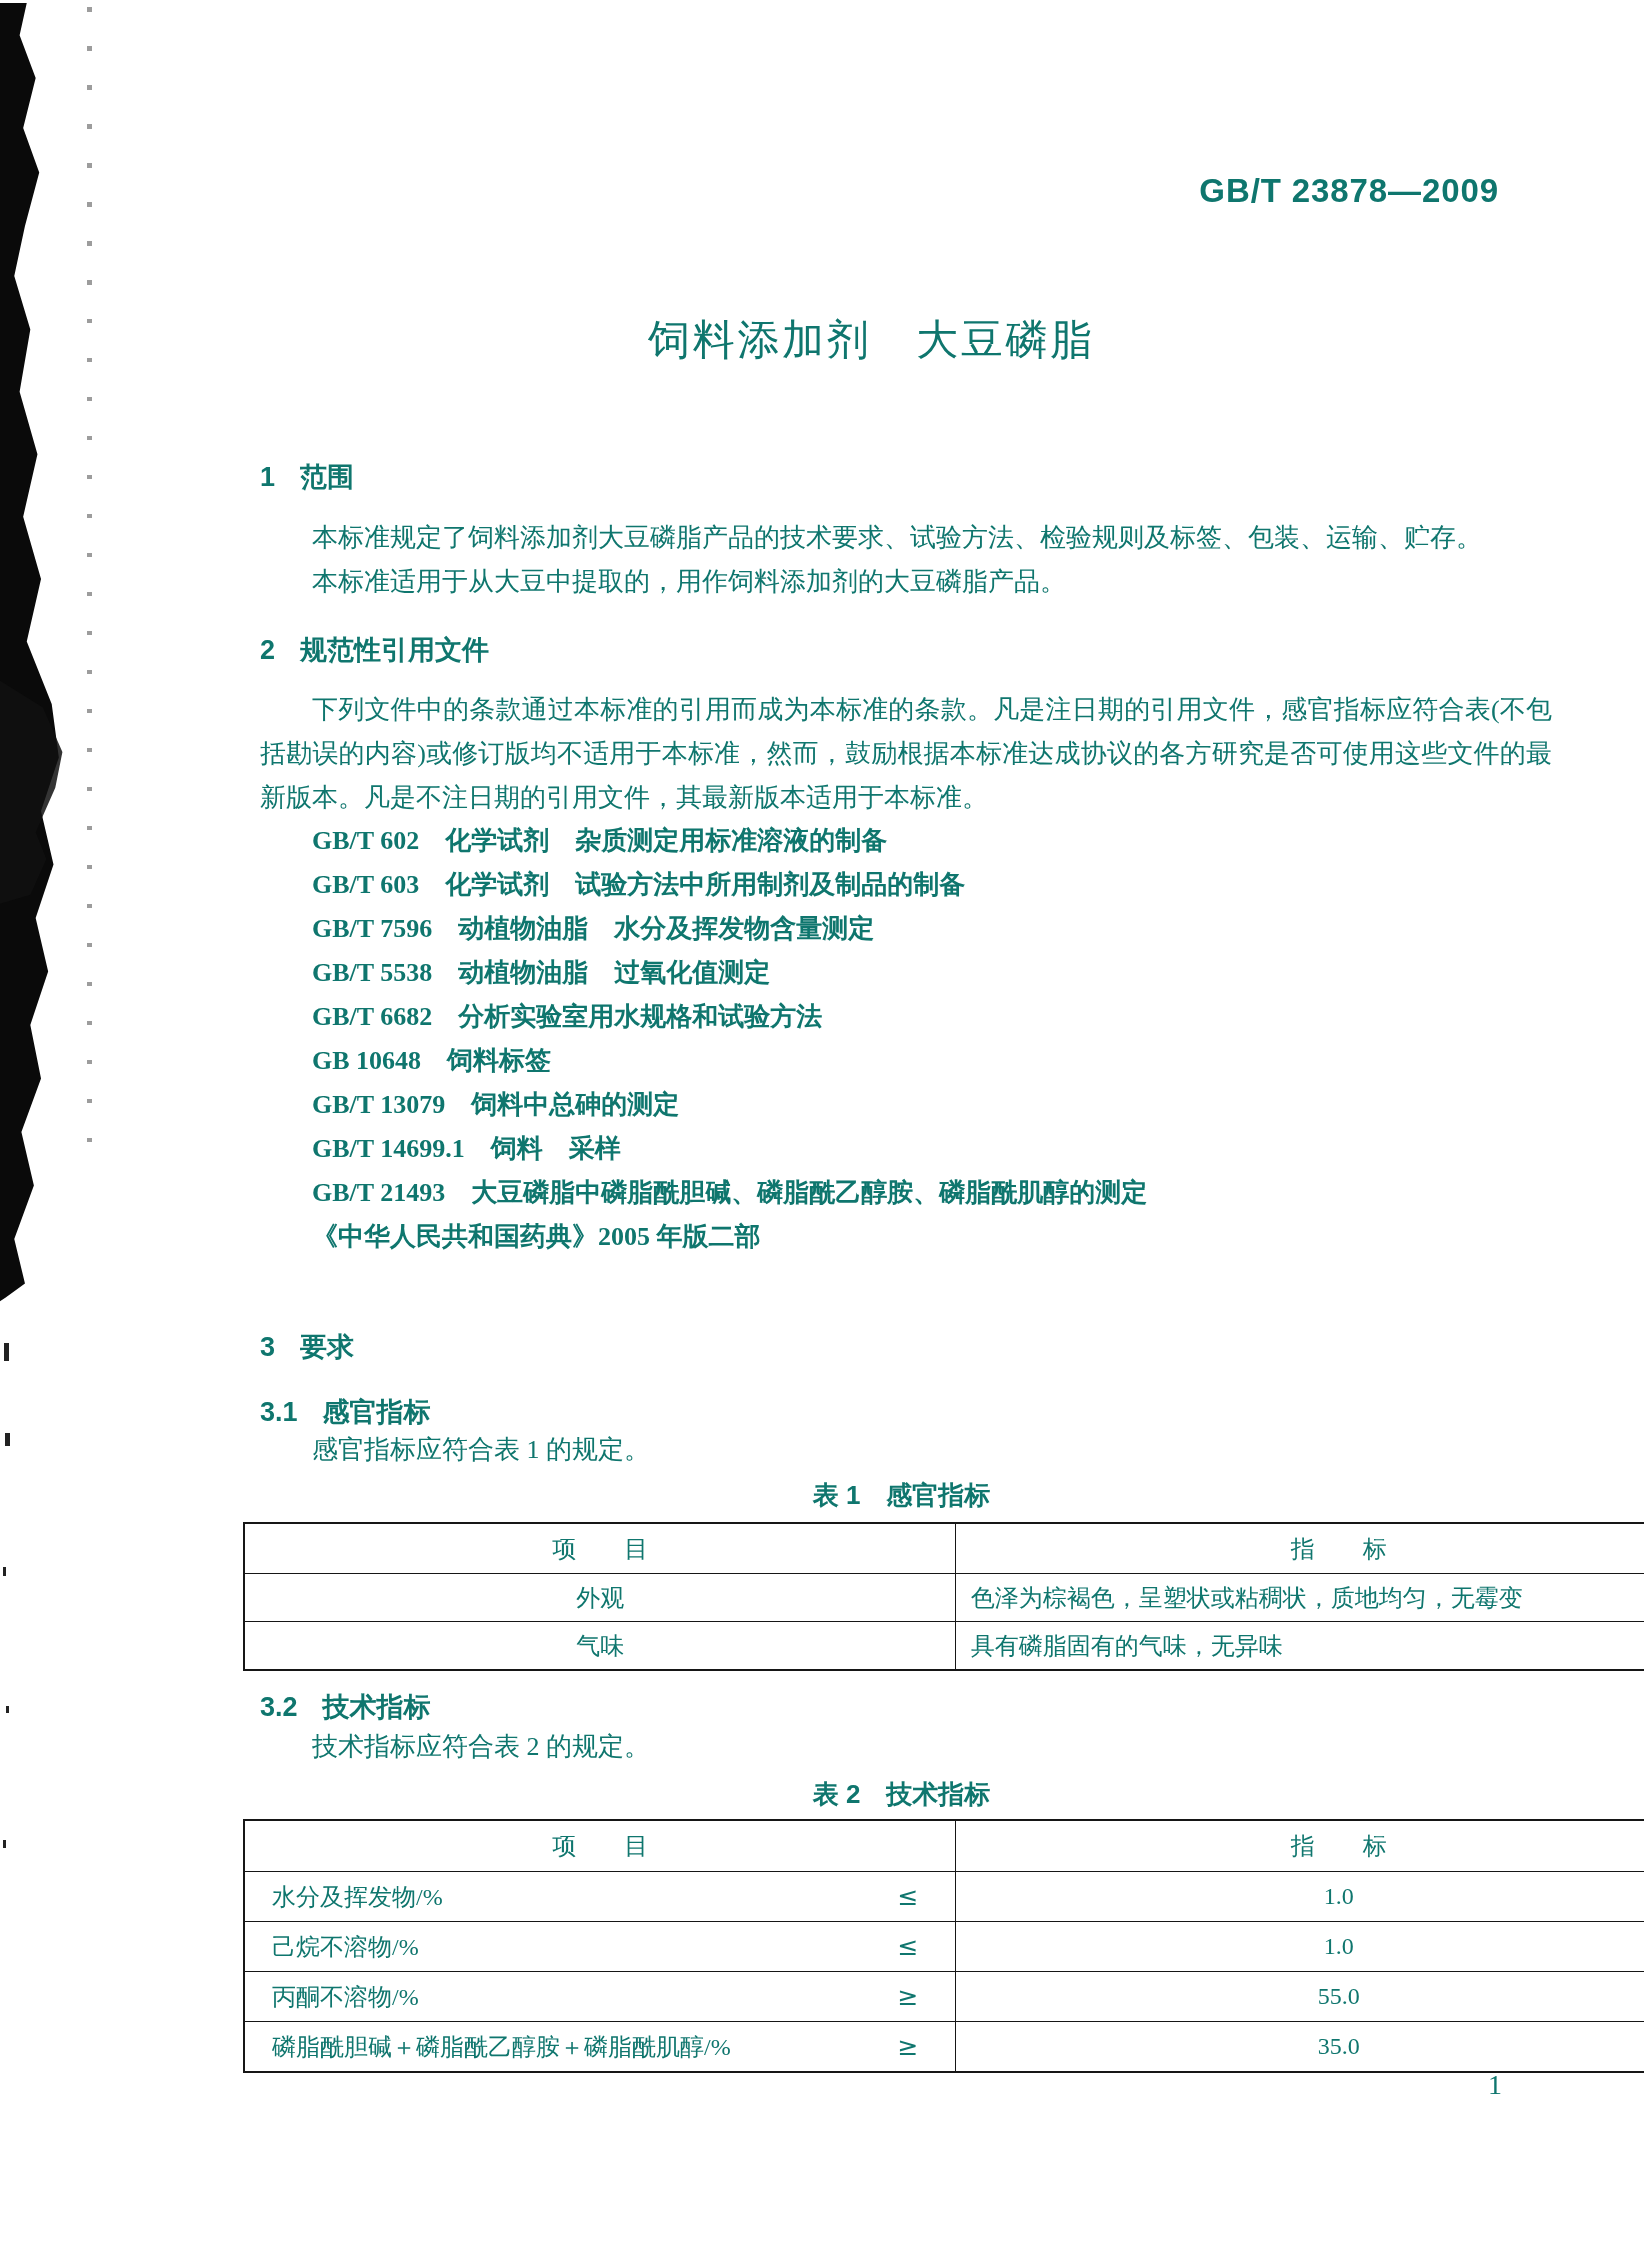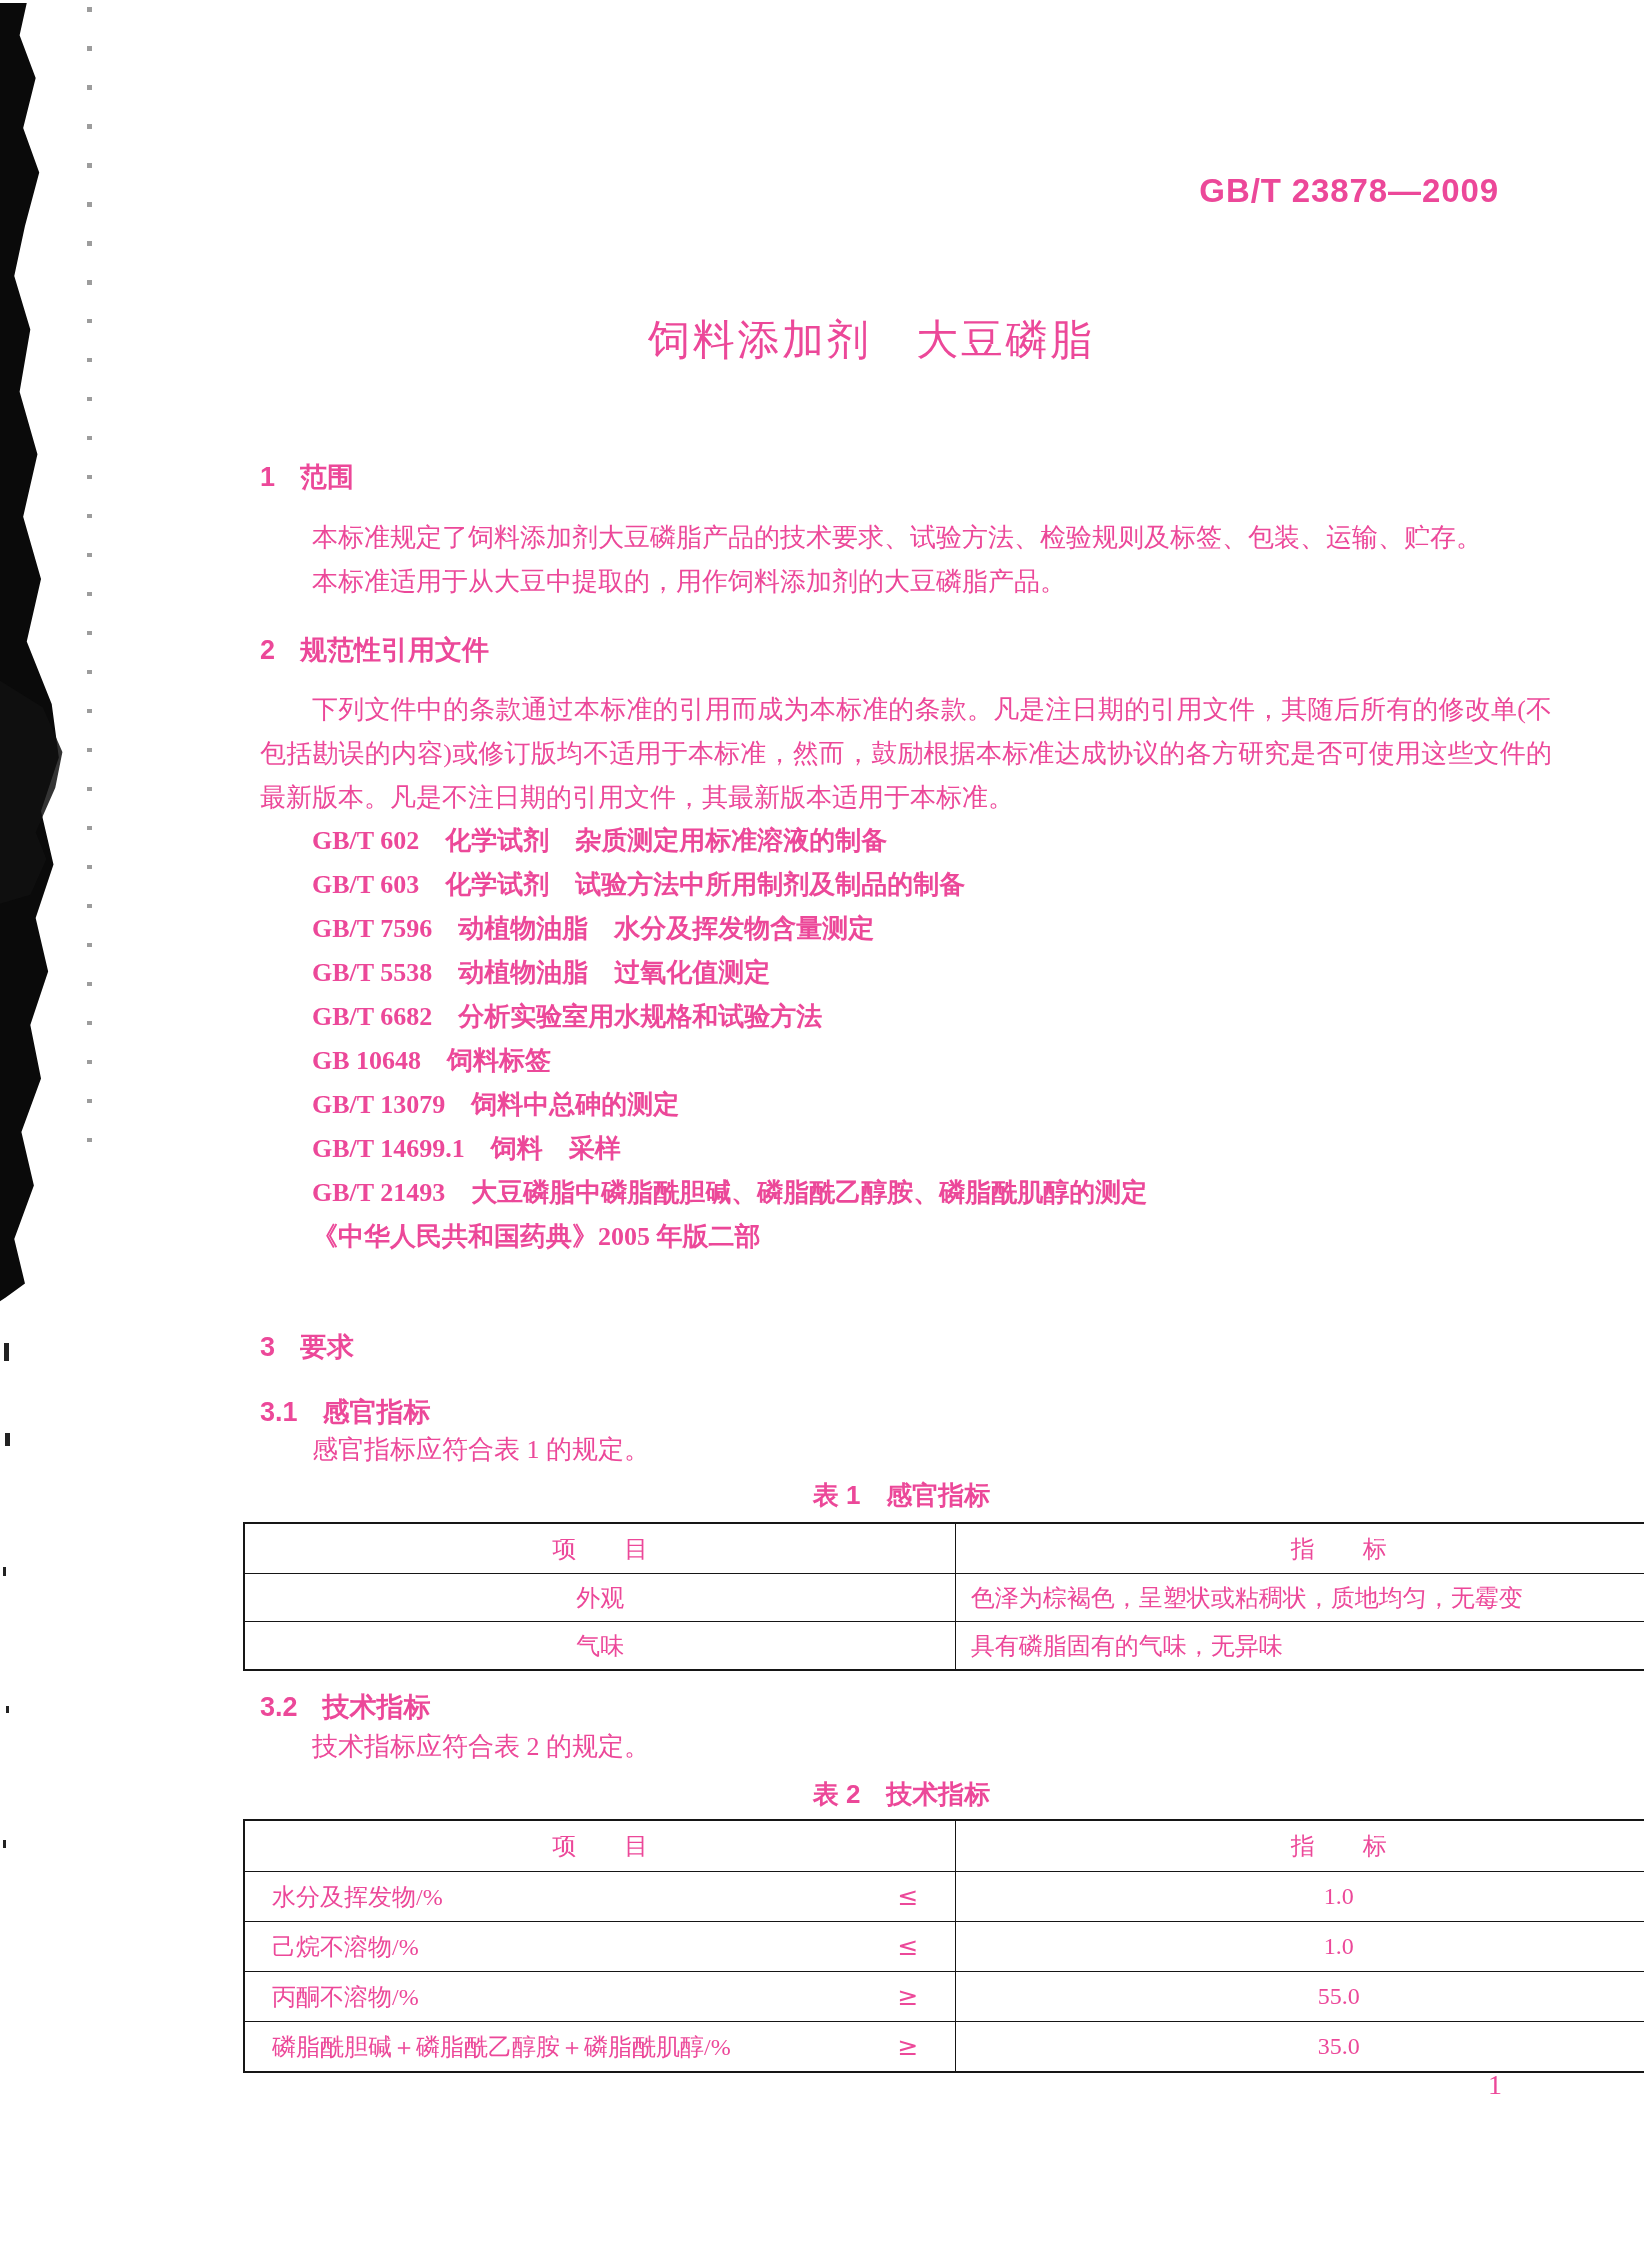--- a/index.html
+++ b/index.html
@@ -1,18 +1,18 @@
 <!DOCTYPE html>
 <html lang="zh" style="font-size:14.3px"><head>
 <meta charset="utf-8">
 <style>
   html,body{margin:0;padding:0;background:#ffffff;}
   .page{
     position:relative;width:1644px;height:2257px;background:#ffffff;
-    color:#ec4899;overflow:hidden;
+    color:#0f766e;overflow:hidden;
     font-family:"Liberation Serif","DejaVu Serif",serif;
   }
   
   .scan-strip{position:absolute;left:0;top:0;}
   .binding-marks{
     position:absolute;left:87px;top:7.2px;width:4.5px;height:1155px;
     background:repeating-linear-gradient(180deg,#3a3a3a 0 4.5px,transparent 4.5px 39px);
     opacity:.5;
   }
   .speck{position:absolute;background:#222;}
@@ -96,21 +96,21 @@
   <div class="block body-text" style="top:516px;">
     <p>本标准规定了饲料添加剂大豆磷脂产品的技术要求、试验方法、检验规则及标签、包装、运输、贮存。</p>
     <p>本标准适用于从大豆中提取的，用作饲料添加剂的大豆磷脂产品。</p>
   </div>
 
   <div class="block heading" style="top:632px;">
     <span class="h-num">2</span>
     <span>规范性引用文件</span>
   </div>
   <div class="block body-text intro" style="top:688px;">
-    <p>下列文件中的条款通过本标准的引用而成为本标准的条款。凡是注日期的引用文件，其随后所有的修改单(不包括勘误的内容)或修订版均不适用于本标准，然而，鼓励根据本标准达成协议的各方研究是否可使用这些文件的最新版本。凡是不注日期的引用文件，其最新版本适用于本标准。</p>
+    <p>下列文件中的条款通过本标准的引用而成为本标准的条款。凡是注日期的引用文件，感官指标应符合表(不包括勘误的内容)或修订版均不适用于本标准，然而，鼓励根据本标准达成协议的各方研究是否可使用这些文件的最新版本。凡是不注日期的引用文件，其最新版本适用于本标准。</p>
   </div>
   <div class="block body-text refs" style="top:819px;font-weight:bold;">
     <p>GB/T 602　化学试剂　杂质测定用标准溶液的制备</p>
     <p>GB/T 603　化学试剂　试验方法中所用制剂及制品的制备</p>
     <p>GB/T 7596　动植物油脂　水分及挥发物含量测定</p>
     <p>GB/T 5538　动植物油脂　过氧化值测定</p>
     <p>GB/T 6682　分析实验室用水规格和试验方法</p>
     <p>GB 10648　饲料标签</p>
     <p>GB/T 13079　饲料中总砷的测定</p>
     <p>GB/T 14699.1　饲料　采样</p>

